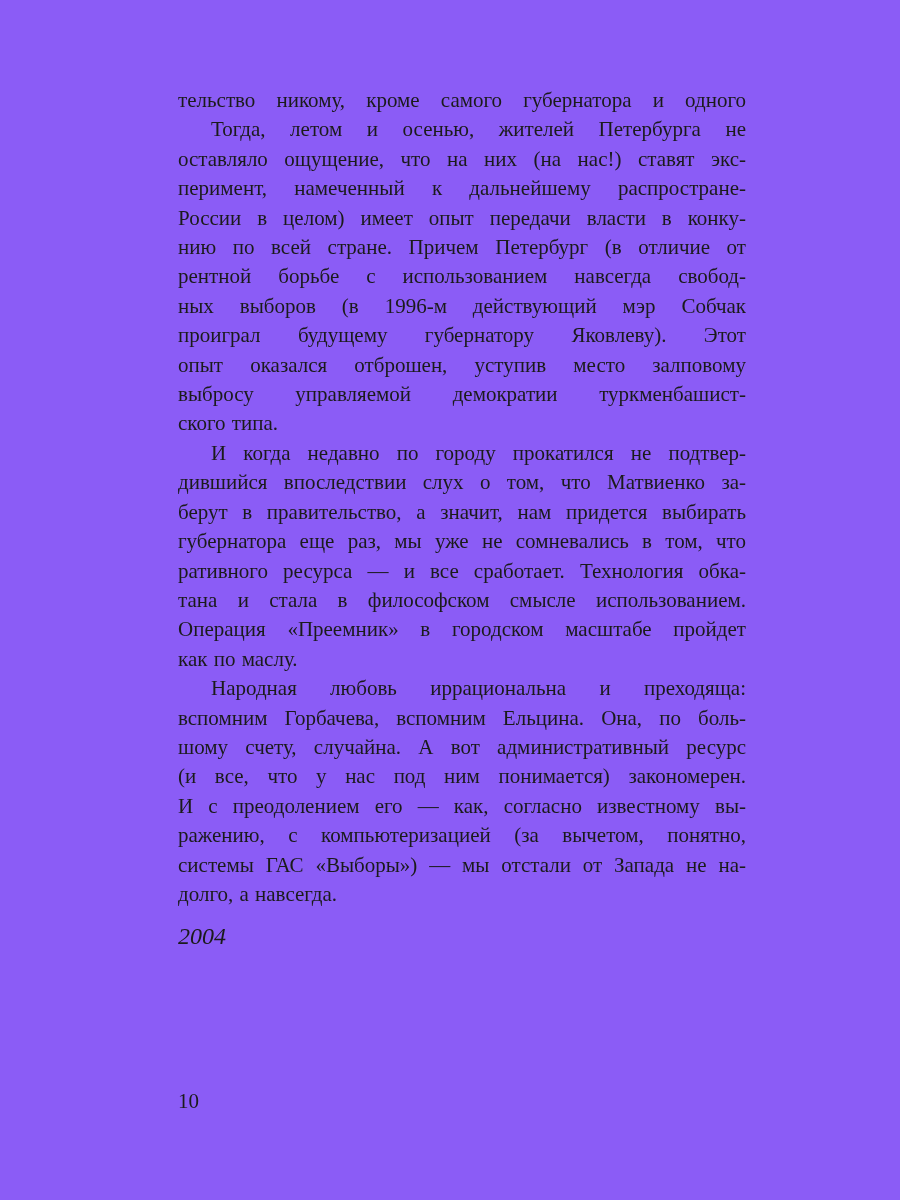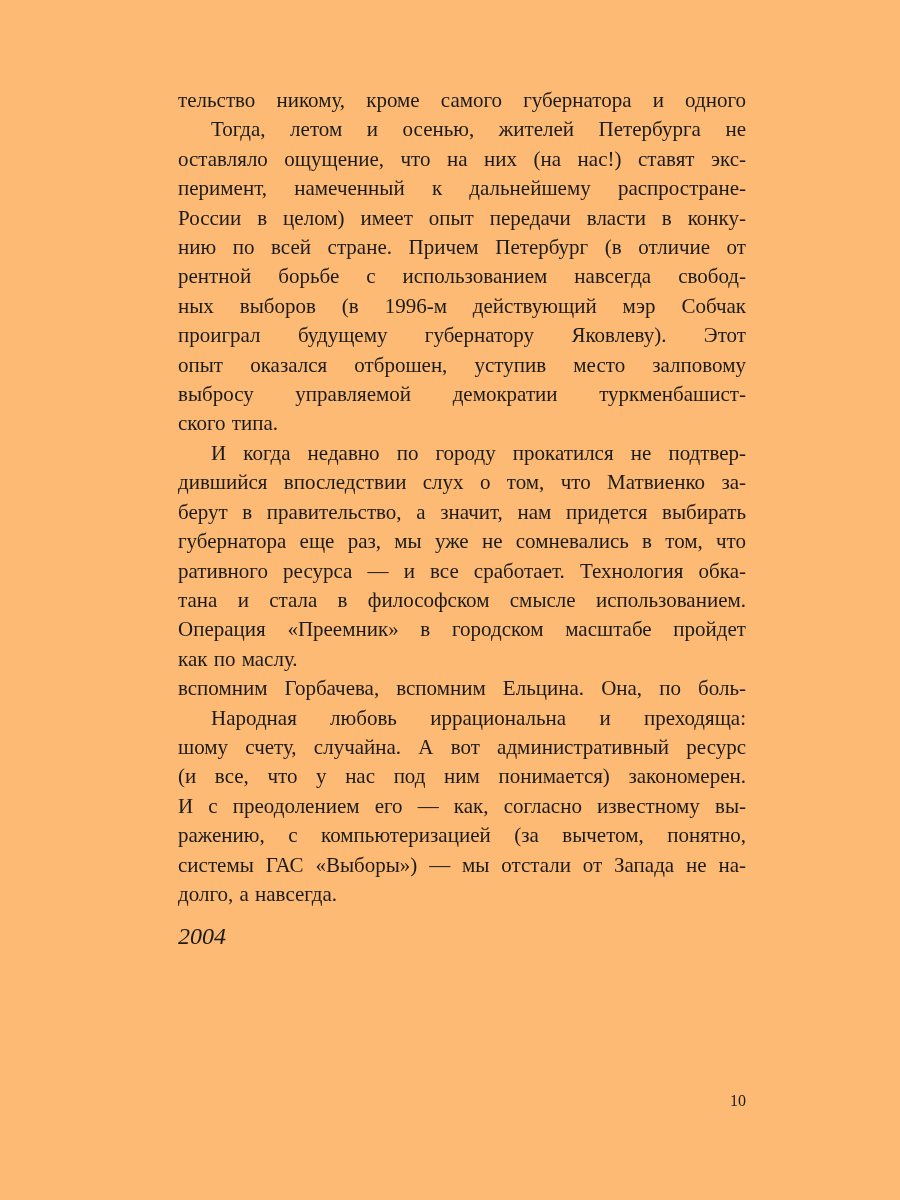--- a/index.html
+++ b/index.html
@@ -4,21 +4,21 @@
 <style>
   html, body {
     margin: 0;
     padding: 0;
     background: #ffffff;
   }
   .page {
     position: relative;
     width: 900px;
     height: 1200px;
-    background: #fdba74;
+    background: #8b5cf6;
     overflow: hidden;
     font-family: "Liberation Serif", "DejaVu Serif", serif;
     color: #1b1b1b;
   }
   .content {
     position: absolute;
     left: 178px;
     top: 86px;
     width: 568px;
   }
@@ -45,22 +45,22 @@
     font-size: 24px;
     font-style: italic;
     text-align: left;
     line-height: 26px;
   }
   .page-number {
     position: absolute;
     left: 178px;
     top: 1088px;
     width: 568px;
-    text-align: right;
-    font-size: 16px;
+    text-align: left;
+    font-size: 21px;
     line-height: 26px;
   }
 </style>
 </head>
 <body>
 
 <div class="page">
   <div class="content">
     <div id="text-block">
         <div class="paragraph">
@@ -83,22 +83,22 @@
           <div class="line first-indent">И когда недавно по городу прокатился не подтвер-</div>
           <div class="line">дившийся впоследствии слух о том, что Матвиенко за-</div>
           <div class="line">берут в правительство, а значит, нам придется выбирать</div>
           <div class="line">губернатора еще раз, мы уже не сомневались в том, что</div>
           <div class="line">ративного ресурса — и все сработает. Технология обка-</div>
           <div class="line">тана и стала в философском смысле использованием.</div>
           <div class="line">Операция «Преемник» в городском масштабе пройдет</div>
           <div class="line last">как по маслу.</div>
         </div>
         <div class="paragraph">
+          <div class="line first-indent">Народная любовь иррациональна и преходяща:</div>
           <div class="line">вспомним Горбачева, вспомним Ельцина. Она, по боль-</div>
-          <div class="line first-indent">Народная любовь иррациональна и преходяща:</div>
           <div class="line">шому счету, случайна. А вот административный ресурс</div>
           <div class="line">(и все, что у нас под ним понимается) закономерен.</div>
           <div class="line">И с преодолением его — как, согласно известному вы-</div>
           <div class="line">ражению, с компьютеризацией (за вычетом, понятно,</div>
           <div class="line">системы ГАС «Выборы») — мы отстали от Запада не на-</div>
           <div class="line last">долго, а навсегда.</div>
         </div>
       </div>
     <div class="signature">2004</div>
   </div>

